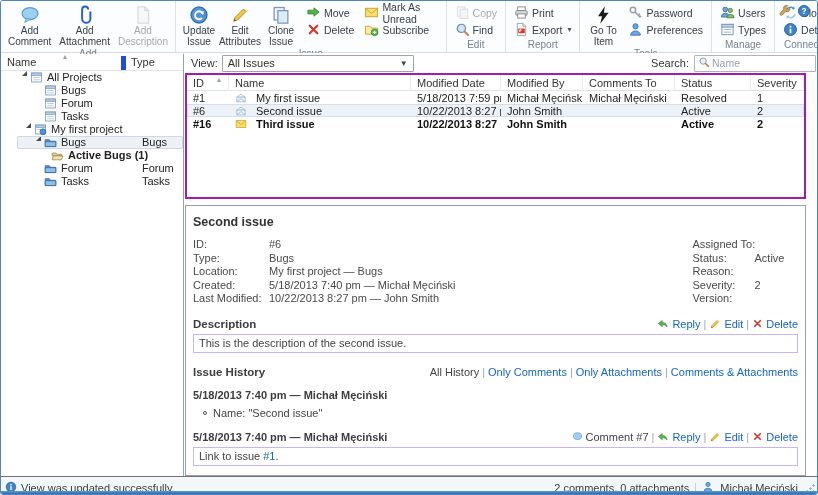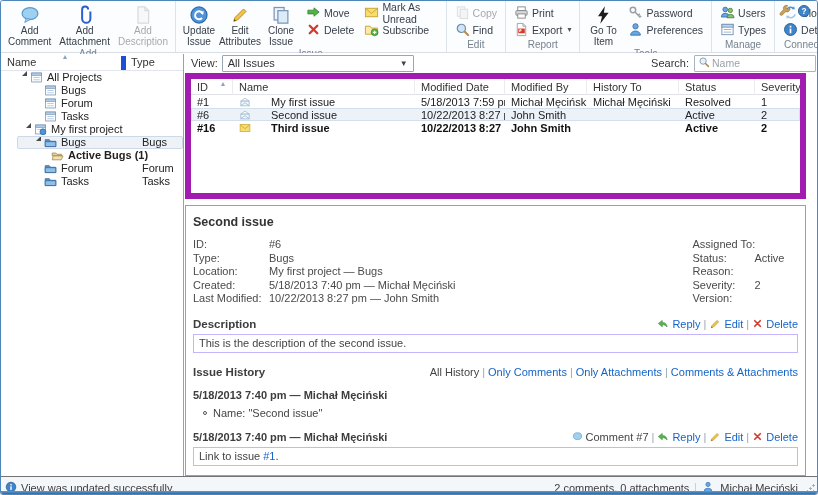--- a/index.html
+++ b/index.html
@@ -44,30 +44,30 @@
   #viewbar{position:absolute;left:0;right:10px;top:0;height:20px;display:flex;align-items:center;}
   #view-label{margin-left:6px;margin-right:4px;color:#333;}
   #view-combo{width:192px;height:17px;border:1px solid #9aa6b2;background:#fff;display:flex;align-items:center;padding-left:5px;position:relative;border-radius:1px;}
   #view-combo .combo-arrow{position:absolute;right:5px;top:3px;font-size:8px;color:#444;}
   #search-area{position:absolute;right:0;top:0;height:20px;display:flex;align-items:center;}
   #search-label{margin-right:5px;color:#333;}
   #search-box{width:122px;height:17px;border:1px solid #aab4c0;background:#fff;display:flex;align-items:center;padding:0 3px;border-radius:1px;}
   #search-input{border:none;outline:none;flex:1;font:10.5px "Liberation Sans",sans-serif;color:#333;width:90px;background:transparent;}
   #search-input::placeholder{color:#9aa2aa;}
   
-  #list-panel{position:absolute;left:0;right:10px;top:20px;height:126px;border:6px solid #a21caf;background:#fff;overflow:hidden;}
+  #list-panel{position:absolute;left:0;right:10px;top:20px;height:126px;border:2px solid #a21caf;background:#fff;overflow:hidden;}
   .lrow{display:grid;grid-template-columns:42px 182px 90px 82px 92px 76px 1fr;align-items:center;}
   #list-header{height:16px;border-bottom:1px solid #dfe3e7;color:#333;position:relative;}
   #list-header .hcell{padding-left:6px;height:16px;line-height:16px;border-right:1px solid #ececec;position:relative;}
   #list-header .sort-id{position:absolute;left:30px;top:-3px;}
   .irow{height:13px;color:#222;}
   .irow>div{padding-left:6px;white-space:nowrap;overflow:hidden;}
   .irow.sel{background:#edf2f8;outline:1px solid #d2dfec;outline-offset:-1px;}
   .irow.unread{font-weight:bold;color:#111;}
-  .name-cell{display:flex;gap:20px;}
+  .name-cell{display:flex;gap:9px;}
   
   #details{position:absolute;left:0;right:10px;top:152px;bottom:0;border:1px solid #98a2ac;background:#fff;padding:9px 7px 0 7px;overflow:hidden;}
   #detail-title{font-size:12.5px;font-weight:bold;color:#333;}
   #attrs{display:flex;margin-top:9px;color:#4a4a4a;}
   #attrs .attr-col{display:grid;grid-template-columns:76px auto;row-gap:1px;align-content:start;}
   #attrs .attr-col.right{margin-left:237px;grid-template-columns:62px auto;}
   #attrs div{line-height:12.5px;white-space:nowrap;}
   .sec-head{display:flex;justify-content:space-between;align-items:flex-end;margin-top:13px;}
   .sec-title{font-weight:bold;color:#3d3d3d;font-size:11.5px;}
   .links a,.link{color:#1464c8;text-decoration:none;cursor:pointer;margin-top:12px;}
@@ -483,21 +483,21 @@
         <input id="search-input" placeholder="Name" style="">
       </div>
     </div>
 
     <div id="list-panel">
       <div id="list-header" class="lrow">
           <div class="hcell">ID<span class="sort-arrow sort-id">▴</span></div>
           <div class="hcell">Name</div>
           <div class="hcell">Modified Date</div>
           <div class="hcell">Modified By</div>
-          <div class="hcell">History To</div>
+          <div class="hcell">Comments To</div>
           <div class="hcell">Status</div>
           <div class="hcell">Severity</div>
         </div>
       <div id="list-rows">
           <div class="lrow irow">
             <div>#1</div>
             <div class="name-cell">
               <span class="icn">
                 <svg viewBox="0 0 16 16" width="12" height="12">
                   <path d="M2.5 6.8 L8 2.8 L13.5 6.8 Z" fill="#fdfefe" stroke="#90aec8" stroke-width=".9"></path>

